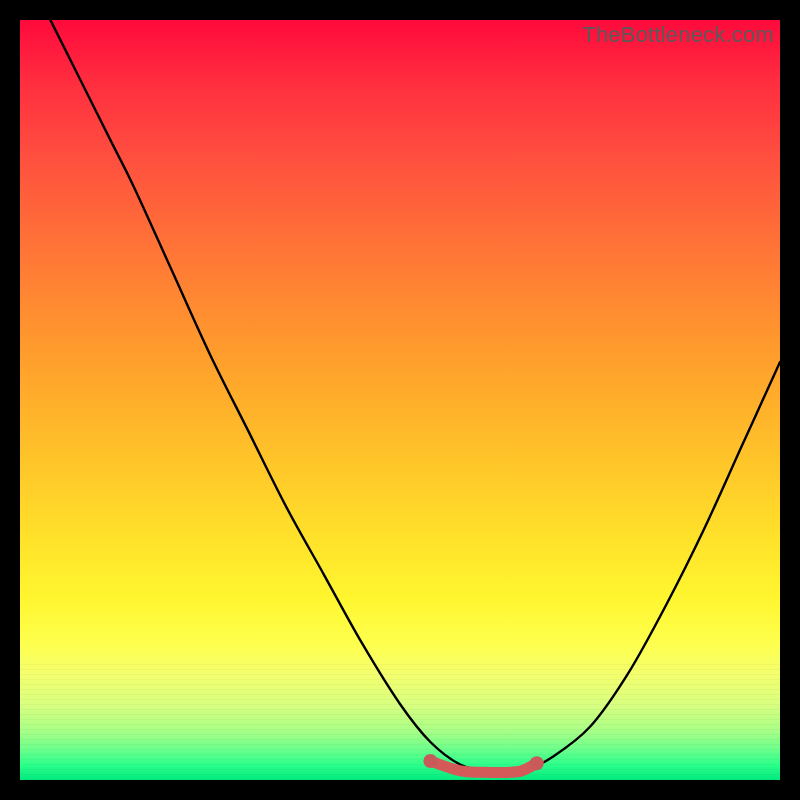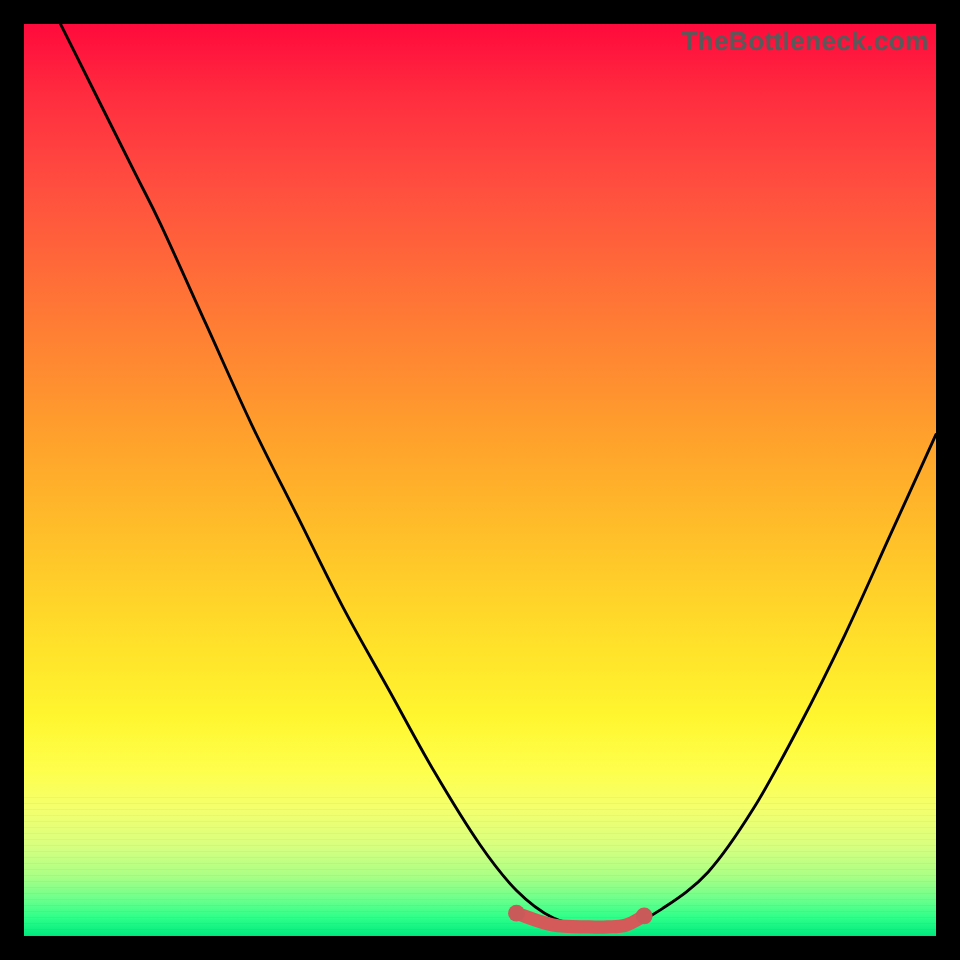--- a/index.html
+++ b/index.html
@@ -59,21 +59,21 @@
         rgba(0,0,0,0.03) 4px,
         rgba(0,0,0,0.03) 5px
       );
   }
   .watermark {
     position: absolute;
     top: 2px;
     right: 6px;
     color: #5a5a5a;
     font-size: 22px;
-    font-weight: 700;
+    font-weight: 400;
     letter-spacing: 0.2px;
     pointer-events: none;
   }
   svg.curve {
     position: absolute;
     left: 0; top: 0;
     width: 760px;
     height: 760px;
     overflow: visible;
   }

